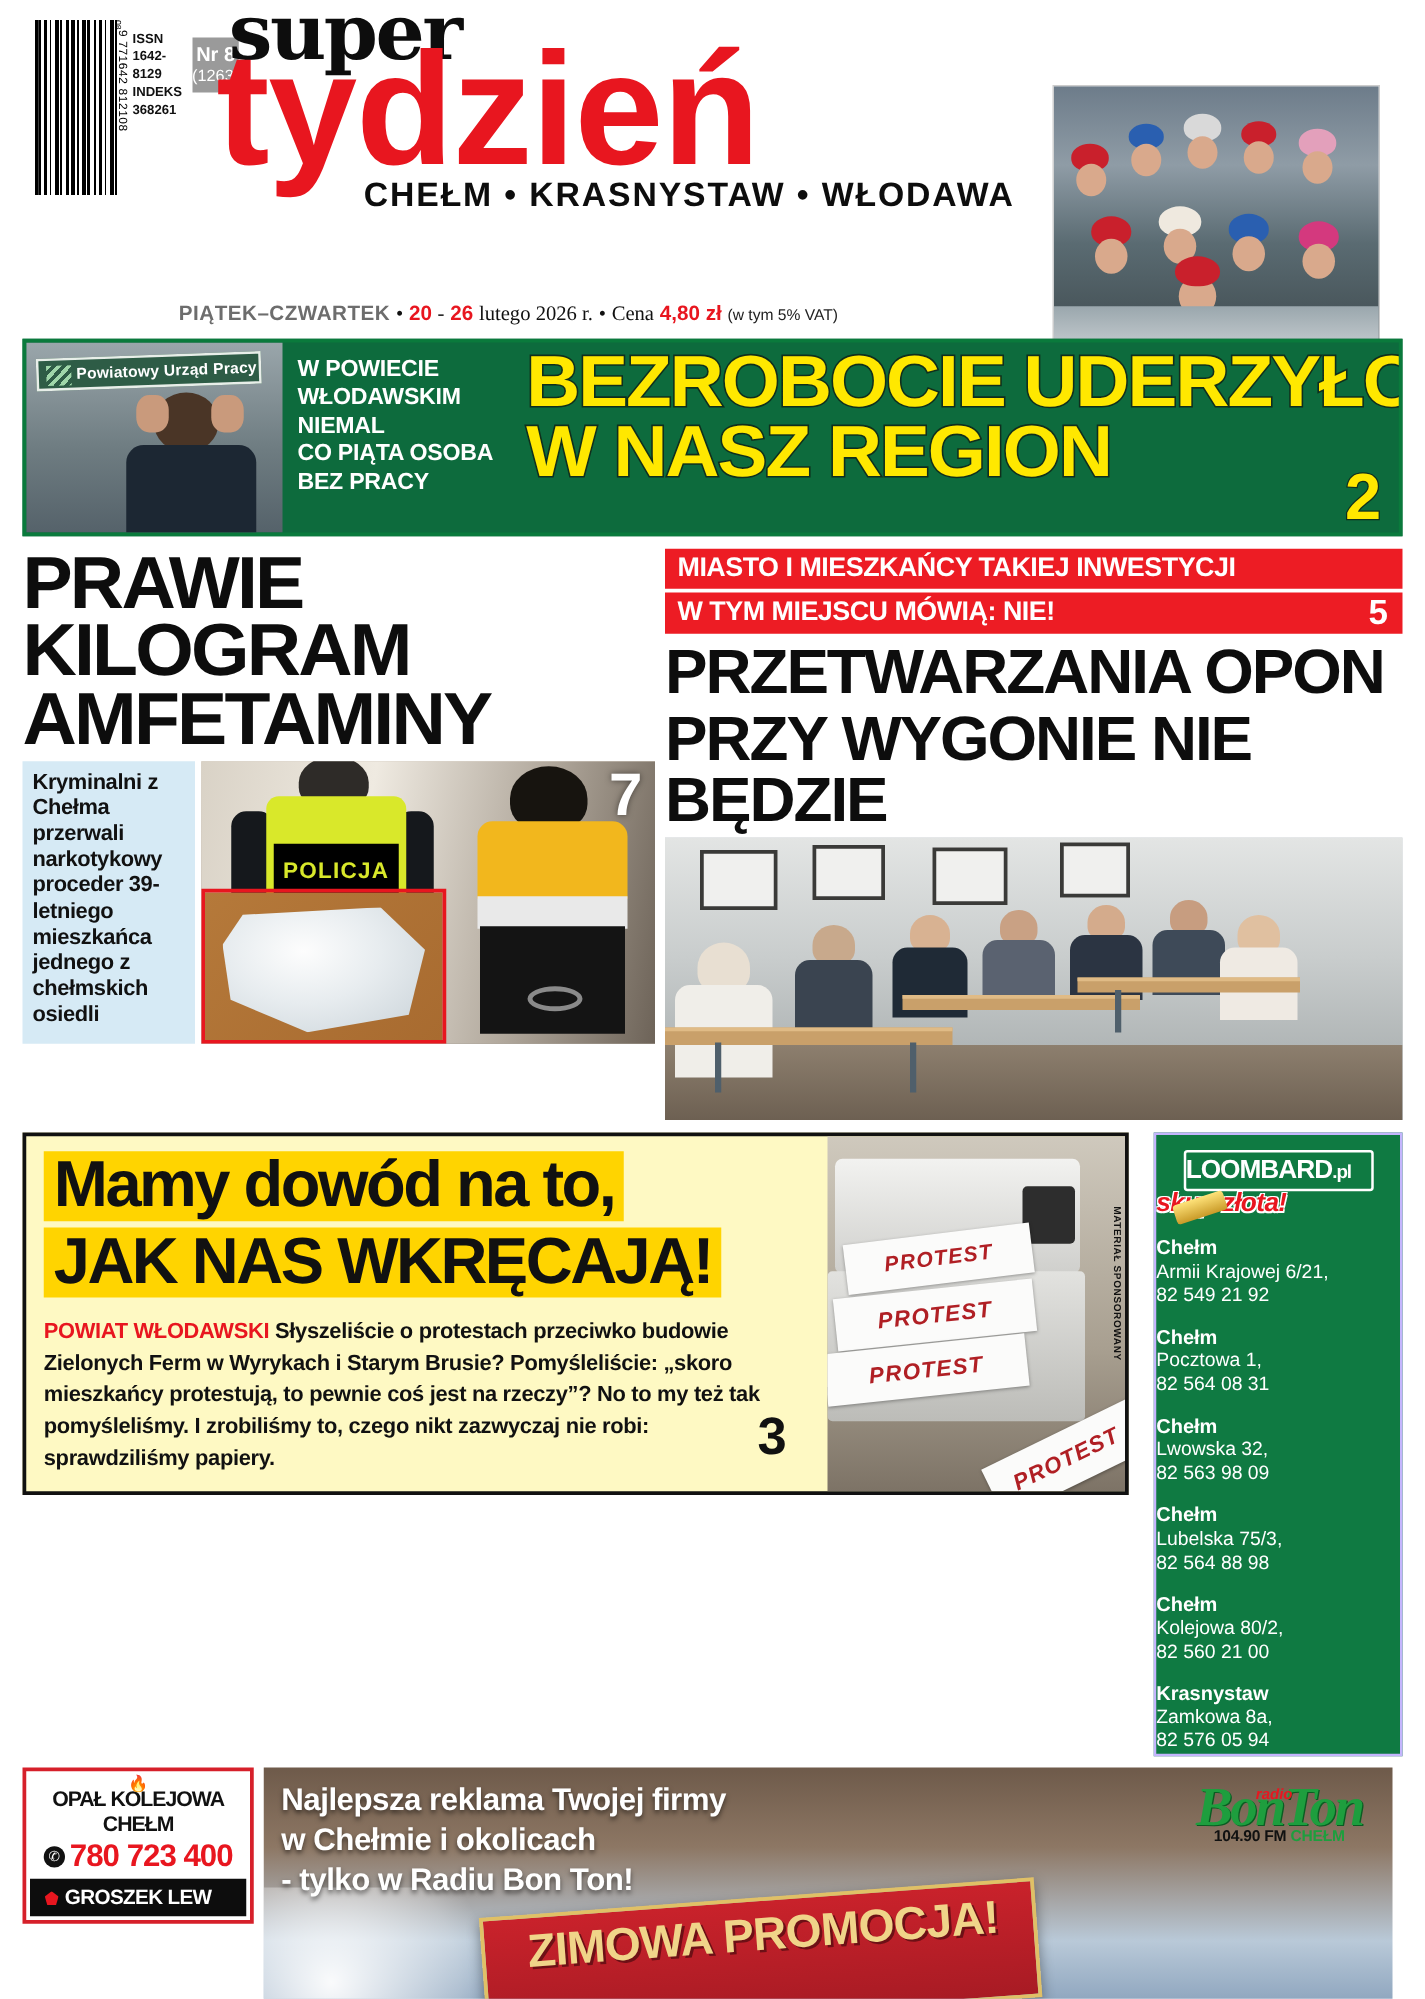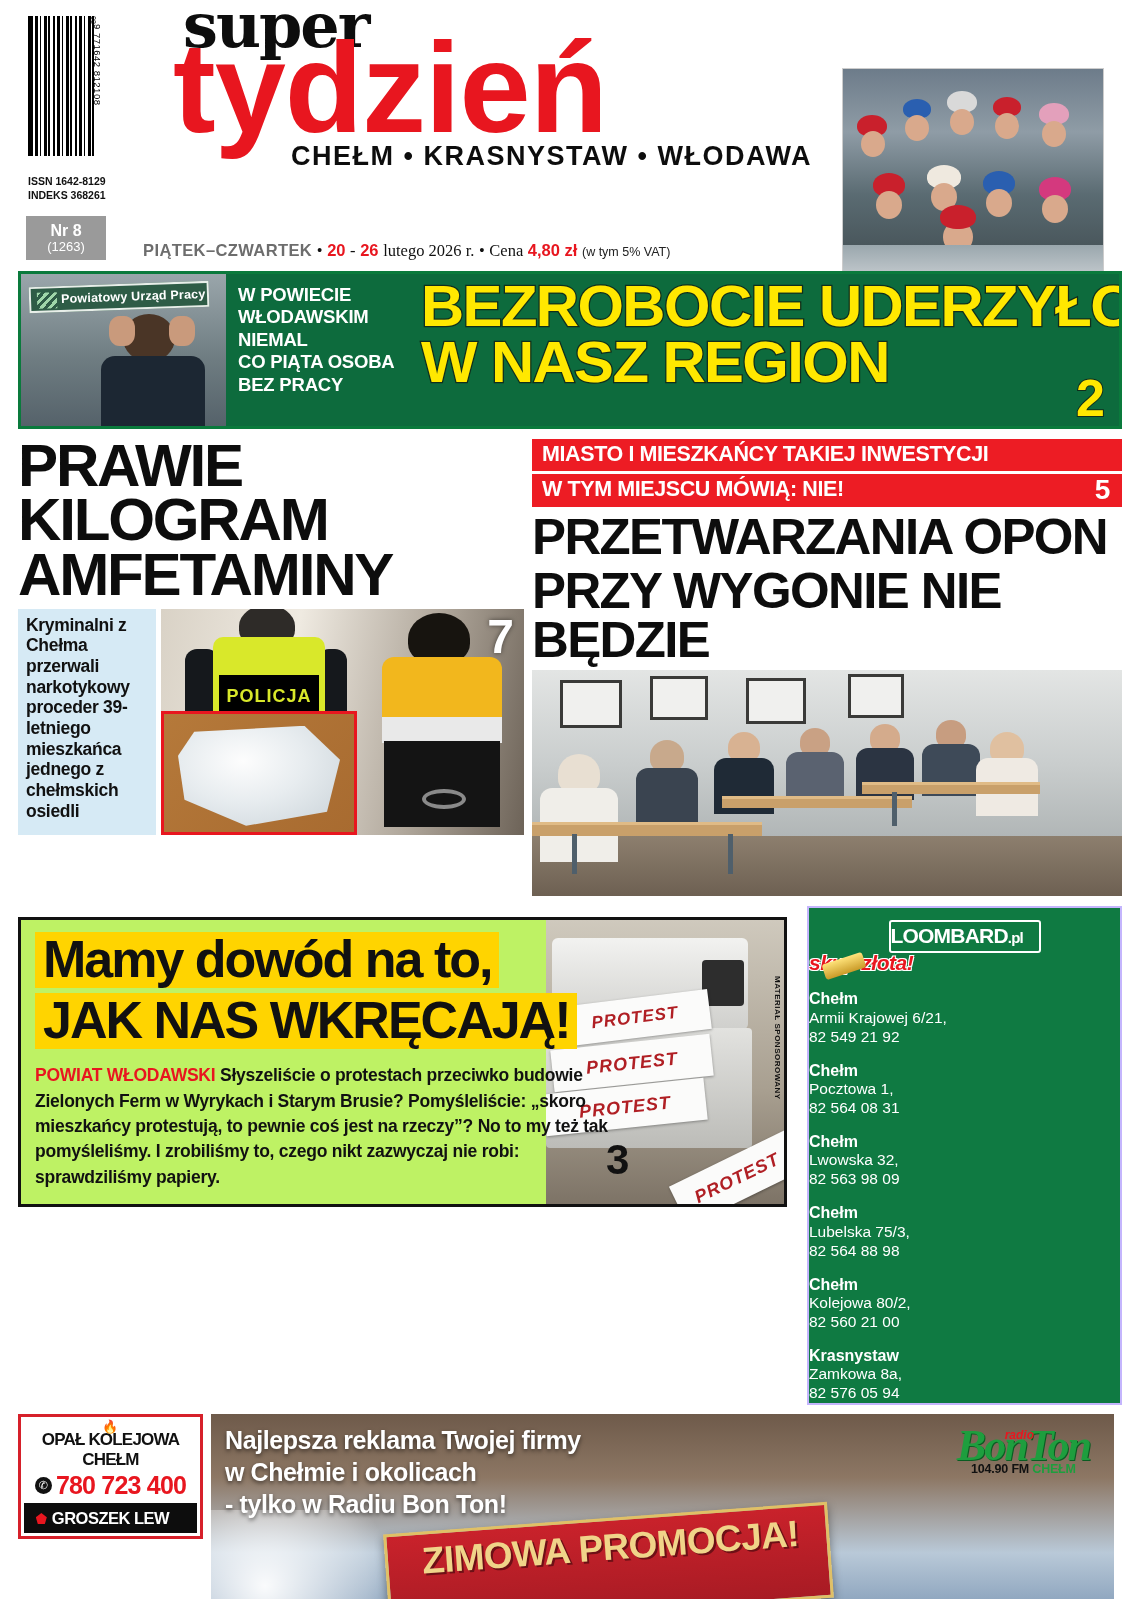--- a/index.html
+++ b/index.html
@@ -7,21 +7,21 @@
     width:1140px; height:1599px;
     background:#ffffff;
     font-family:"Liberation Sans", sans-serif;
     overflow:hidden;
     position:relative;
   }
   .page { position:relative; width:1140px; height:1599px; padding:0 18px; }
 
   
   .masthead { position:relative; height:265px; display:flex; }
-  .barcode-col { width:115px; padding-top:16px; display:flex; flex-direction:column; align-items:flex-start; }
+  .barcode-col { width:115px; padding-top:16px; display:flex; flex-direction:row; align-items:flex-start; }
   .barcode-wrap { position:relative; width:96px; height:150px; margin-left:10px; }
   .barcode { width:68px; height:140px; background:
      repeating-linear-gradient(90deg,#000 0 2px,#fff 2px 4px,#000 4px 7px,#fff 7px 9px,#000 9px 10px,#fff 10px 13px,#000 13px 16px,#fff 16px 17px,#000 17px 19px,#fff 19px 22px);
     border-left:3px solid #000;
   }
   .barcode-num {
     position:absolute; left:64px; top:8px;
     font-size:9.5px; letter-spacing:.5px;
     writing-mode:vertical-rl; text-orientation:mixed;
     color:#000; font-family:"Liberation Sans",sans-serif;
@@ -190,21 +190,21 @@
   .room-floor { position:absolute; bottom:0; left:0; right:0; height:60px; background:linear-gradient(180deg,#8d7f6e,#6d6052); }
   .pic-frame { position:absolute; background:#f0f0ee; border:3px solid #3a3a38; }
   .desk { position:absolute; background:#c9a06a; border-top:3px solid #e0bb86; }
   .desk-leg { position:absolute; width:5px; background:#4f5f6b; }
   .person { position:absolute; border-radius:50% 50% 38% 38%; }
   .person-body { position:absolute; border-radius:12px 12px 0 0; }
 
   
   .protest-row { display:flex; margin-top:10px; }
   .protest-box {
-    width:769px; border:3px solid #111; position:relative; height:290px; overflow:hidden; background:#bef264;margin-top:11px;
+    width:885px; border:3px solid #111; position:relative; height:290px; overflow:hidden; background:#fef9c3;
   }
   .pb-left { position:absolute; left:0; top:0; width:610px; padding:12px 0 0 14px; z-index:3; }
   .mamy-l1 { display:inline-block; background:#ffd400; font-size:52px; font-weight:bold;
              color:#111; letter-spacing:-2px; line-height:1.0; padding:1px 8px 3px 8px; }
   .mamy-l2 { margin-top:5px; display:inline-block; background:#ffd400; font-size:52px; font-weight:bold;
              color:#111; letter-spacing:-2px; line-height:1.0; padding:1px 8px 3px 8px; }
   .pb-para {
     margin-top:14px; width:585px; font-size:17.5px; line-height:1.45; color:#111; font-weight:bold; letter-spacing:-.25px;
   }
   .pb-para .red-lead { color:#e8161f; font-weight:bold; }

